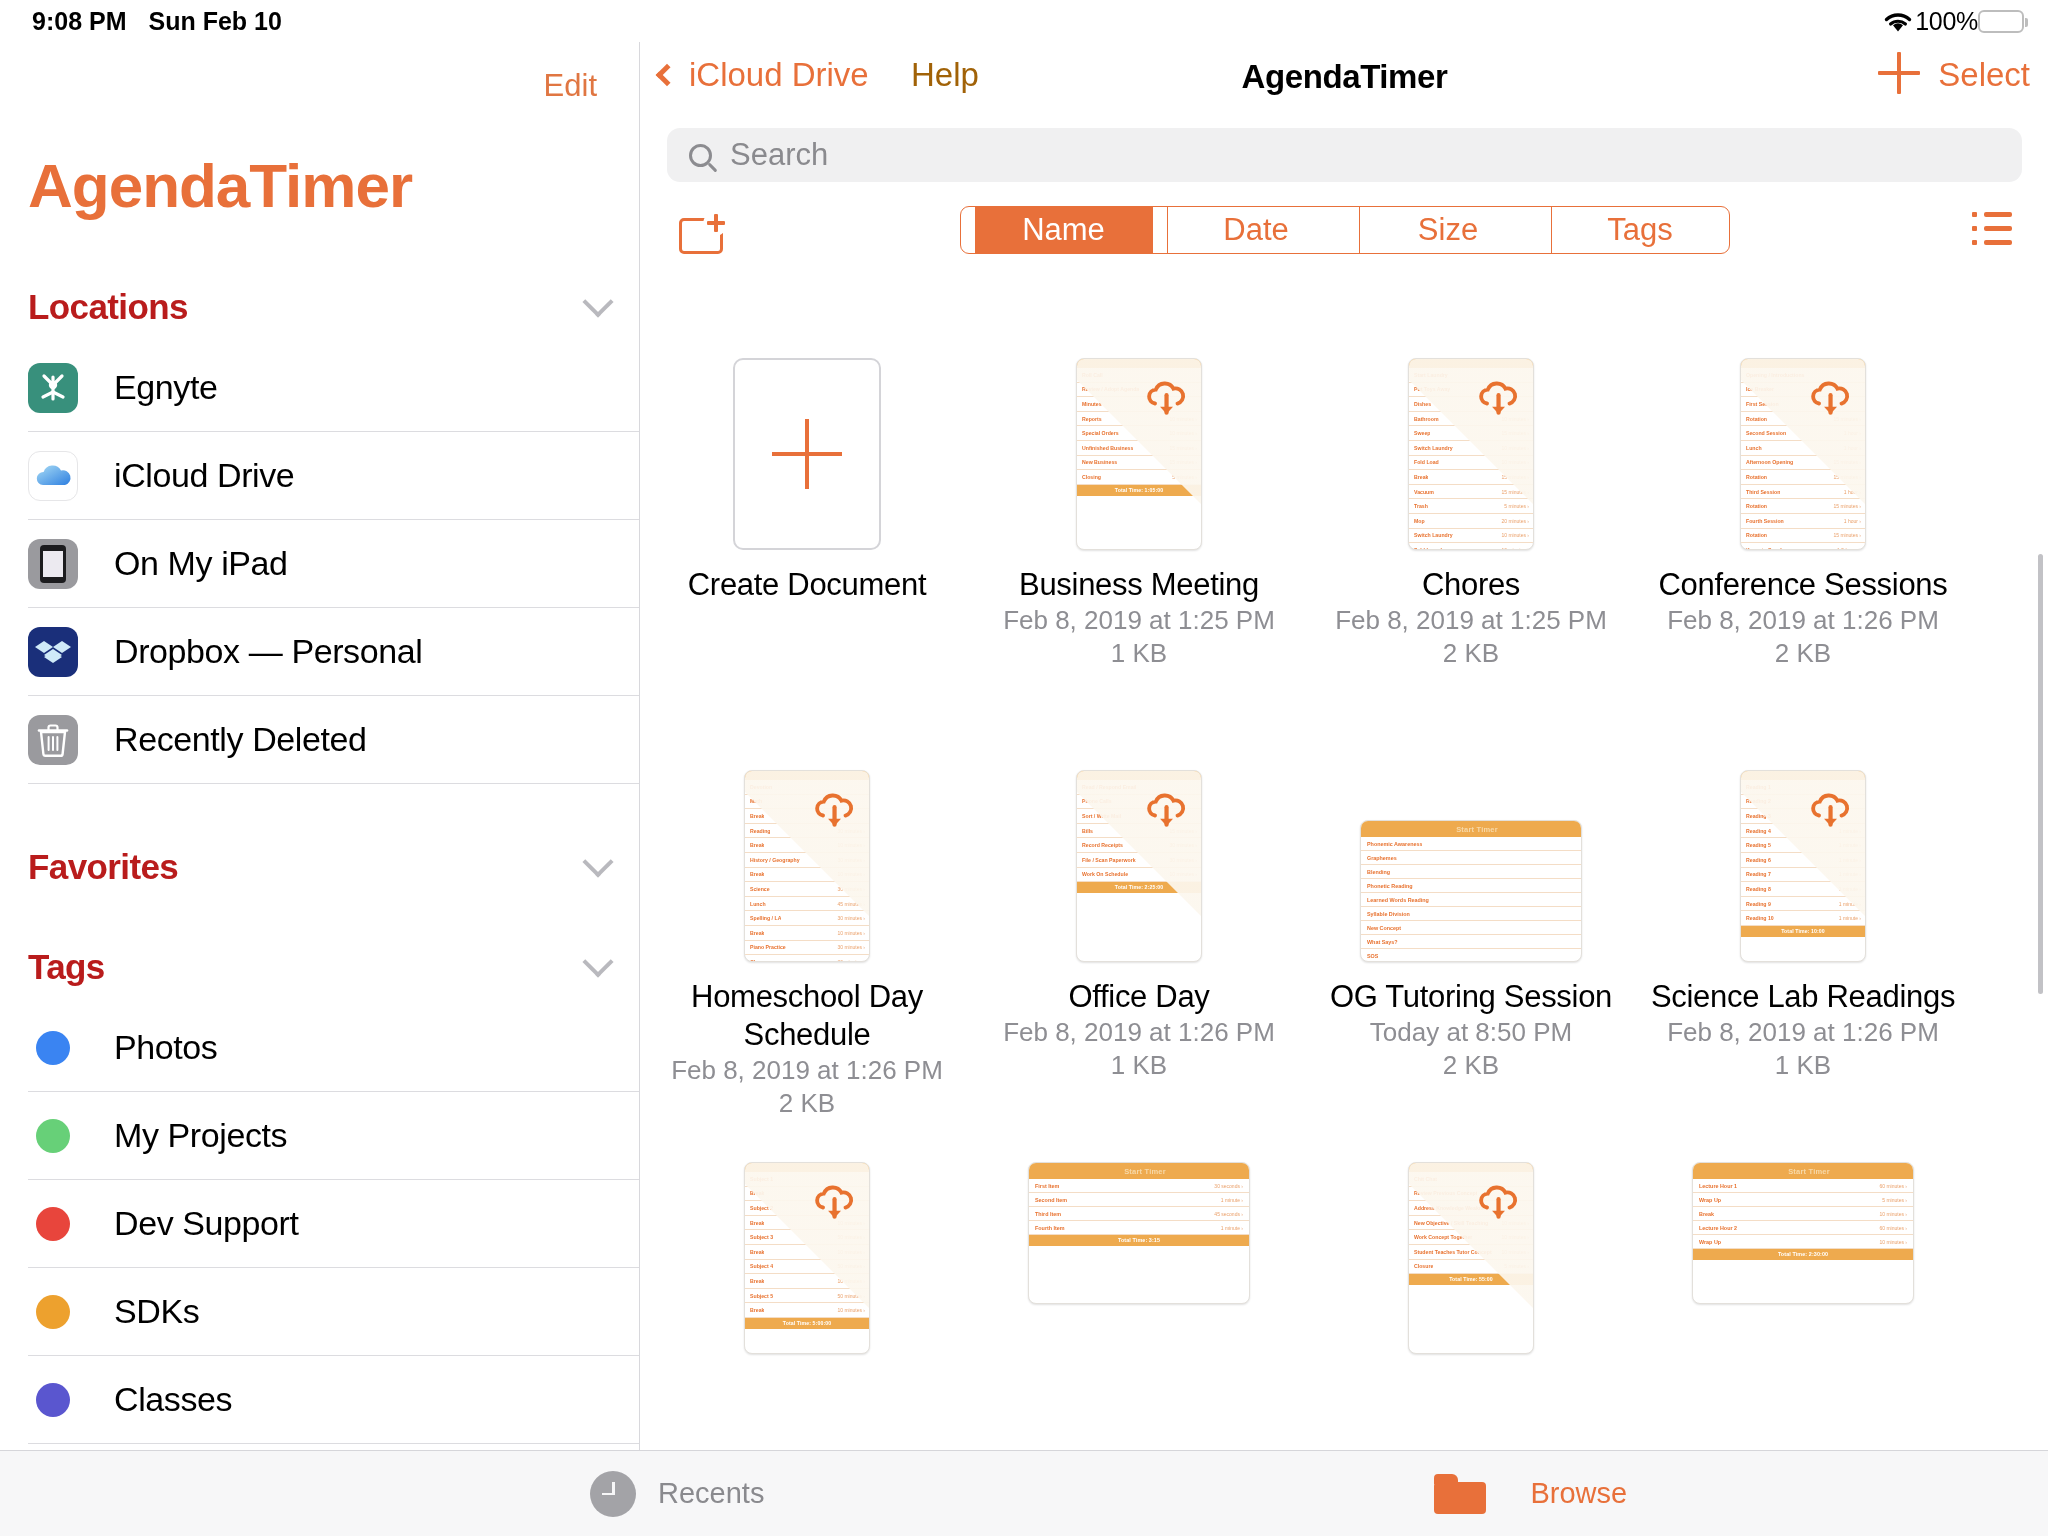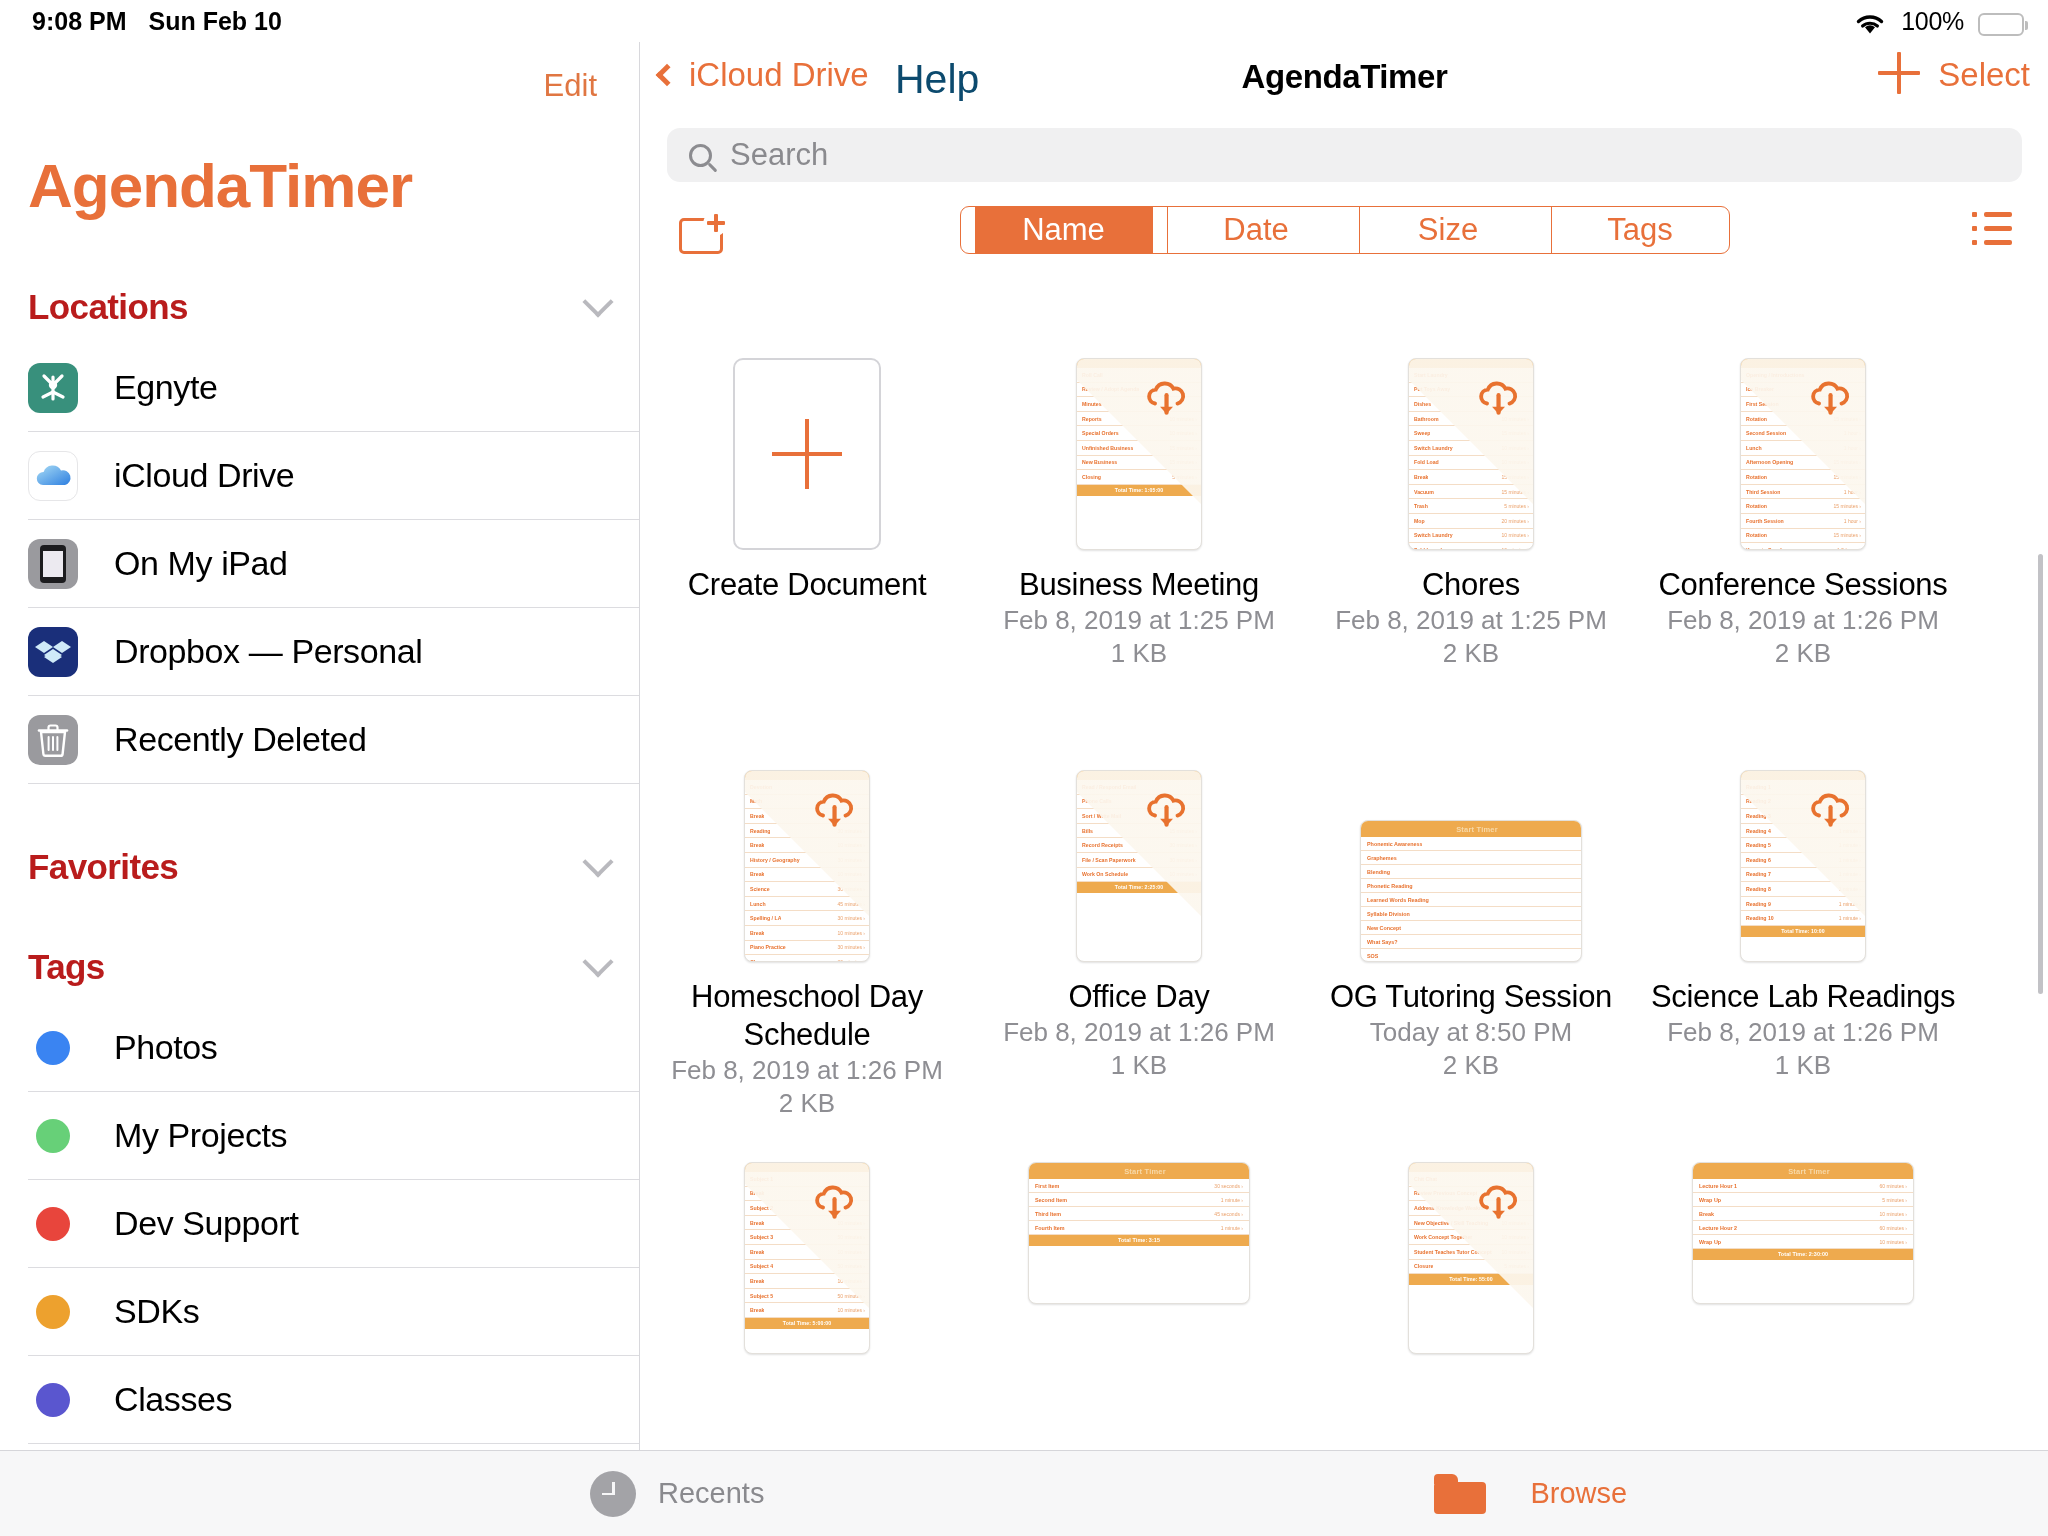--- a/index.html
+++ b/index.html
@@ -12,21 +12,21 @@
   }
   #screen { position: relative; width: 2048px; height: 1536px; background:#fff; }
 
   
   .statusbar {
     position: absolute; top: 0; left: 4px; width: 2048px; height: 42px;
     display: flex; align-items: center; padding: 8px 28px;
     font-size: 25px; font-weight: 600; color: #000;
   }
   .sb-left { display: flex; align-items: center; gap: 22px; }
-  .sb-right { margin-left: auto; display: flex; align-items: flex-end; gap: 14px; }
+  .sb-right { margin-left: auto; display: flex; align-items: center; }
   .wifi-icon { width: 34px; height: 26px; position: relative; }
   .batt-pct { font-size: 25px; font-weight: 500; letter-spacing: -.3px; }
   .batt {
     width: 46px; height: 23px; border: 2.5px solid #bdbdbd; border-radius: 6px;
     position: relative; padding: 2.5px;
   }
   .batt::after {
     content:''; position:absolute; right:-6px; top:6px; width:3.5px; height:9px;
     background:#bdbdbd; border-radius:0 2px 2px 0;
   }
@@ -80,21 +80,21 @@
 
   .navbar { position: relative; height: 68px; }
   .nav-back {
     position:absolute; left: 18px; top: 14px; display:flex; align-items:center;
     font-size: 33px; color:#e8703a; cursor: pointer;
   }
   .back-chev {
     width: 16px; height: 16px; border-left: 5px solid #e8703a; border-bottom: 5px solid #e8703a;
     transform: rotate(45deg); margin-right: 14px;
   }
-  .nav-help { position:absolute; left: 254px; top: 14px; font-size:41px; color:#0c4a6e; cursor:pointer; }
+  .nav-help { position:absolute; left: 270px; top: 14px; font-size:33px; color:#a16207; cursor:pointer; }
   .nav-title {
     position:absolute; left:0; right:0; top: 16px; text-align:center;
     font-size: 33px; font-weight: 700; color:#000; letter-spacing:-.4px;
   }
   .nav-plus { position:absolute; right: 128px; top: 10px; cursor:pointer; width:42px; height:42px; }
   .nav-plus::before, .nav-plus::after {
     content:''; position:absolute; background:#e8703a; border-radius:1px;
   }
   .nav-plus::before { left:0; top:19px; width:42px; height:4px; }
   .nav-plus::after  { top:0; left:19px; width:4px; height:42px; }

